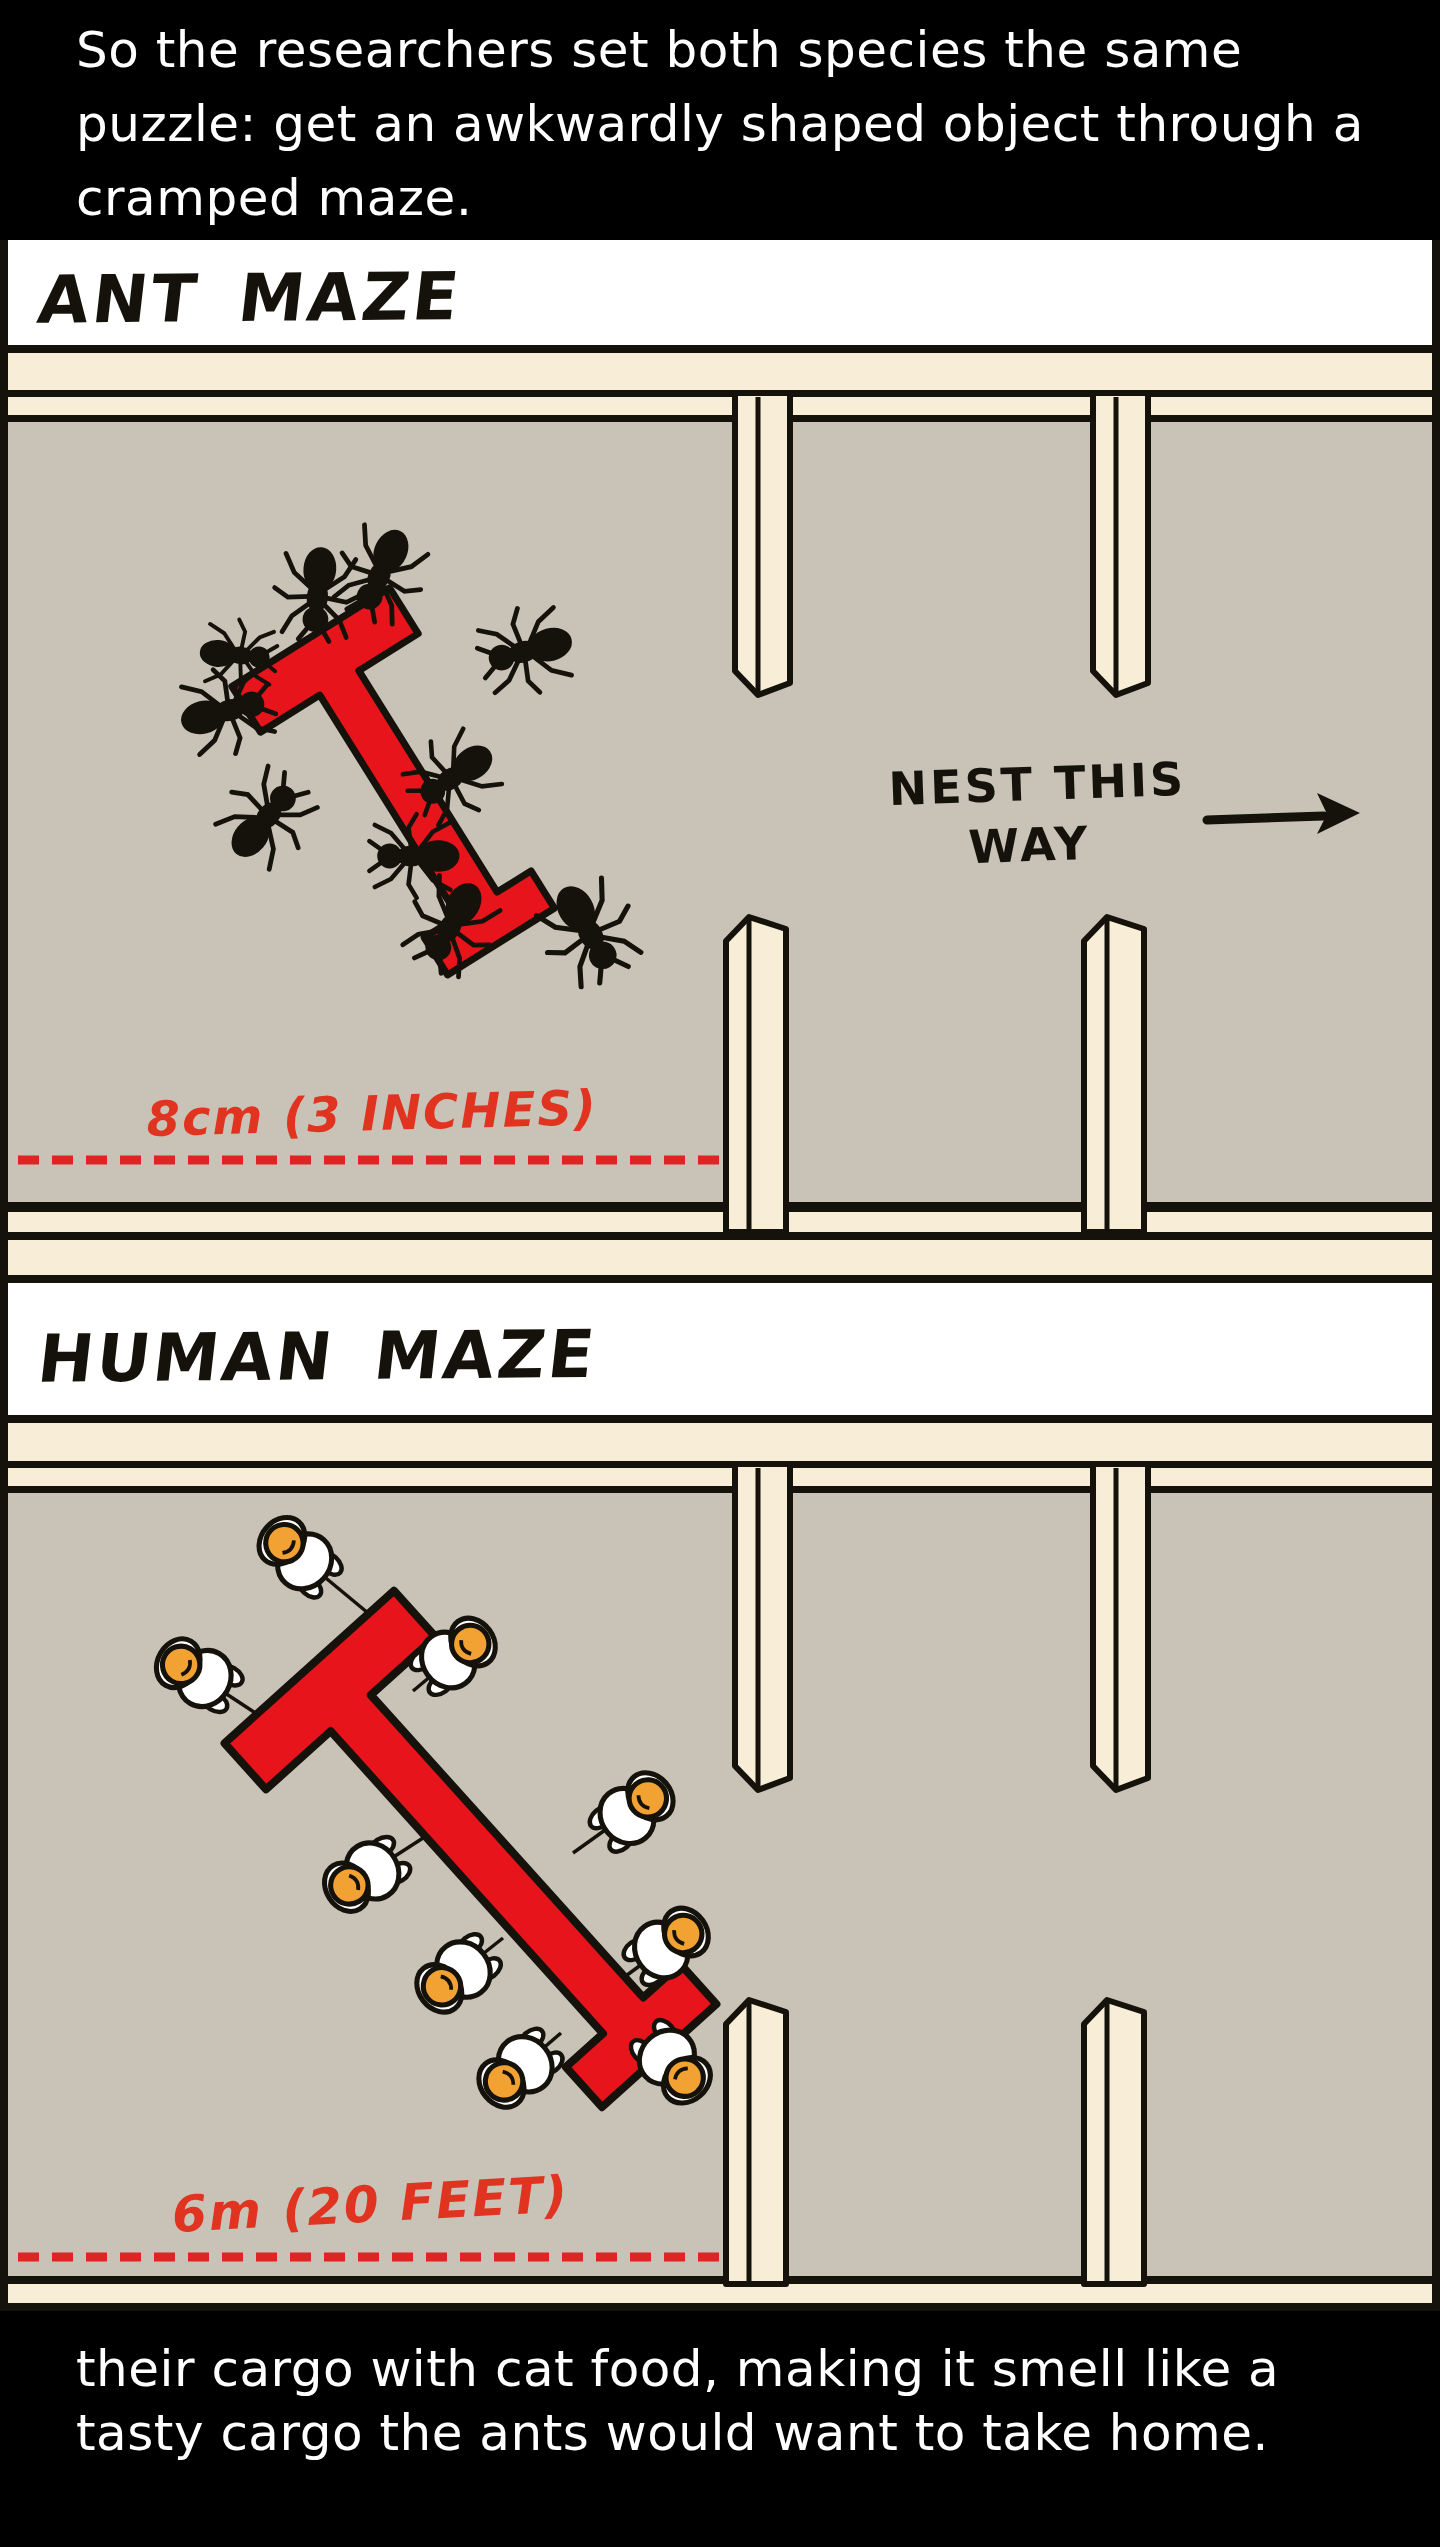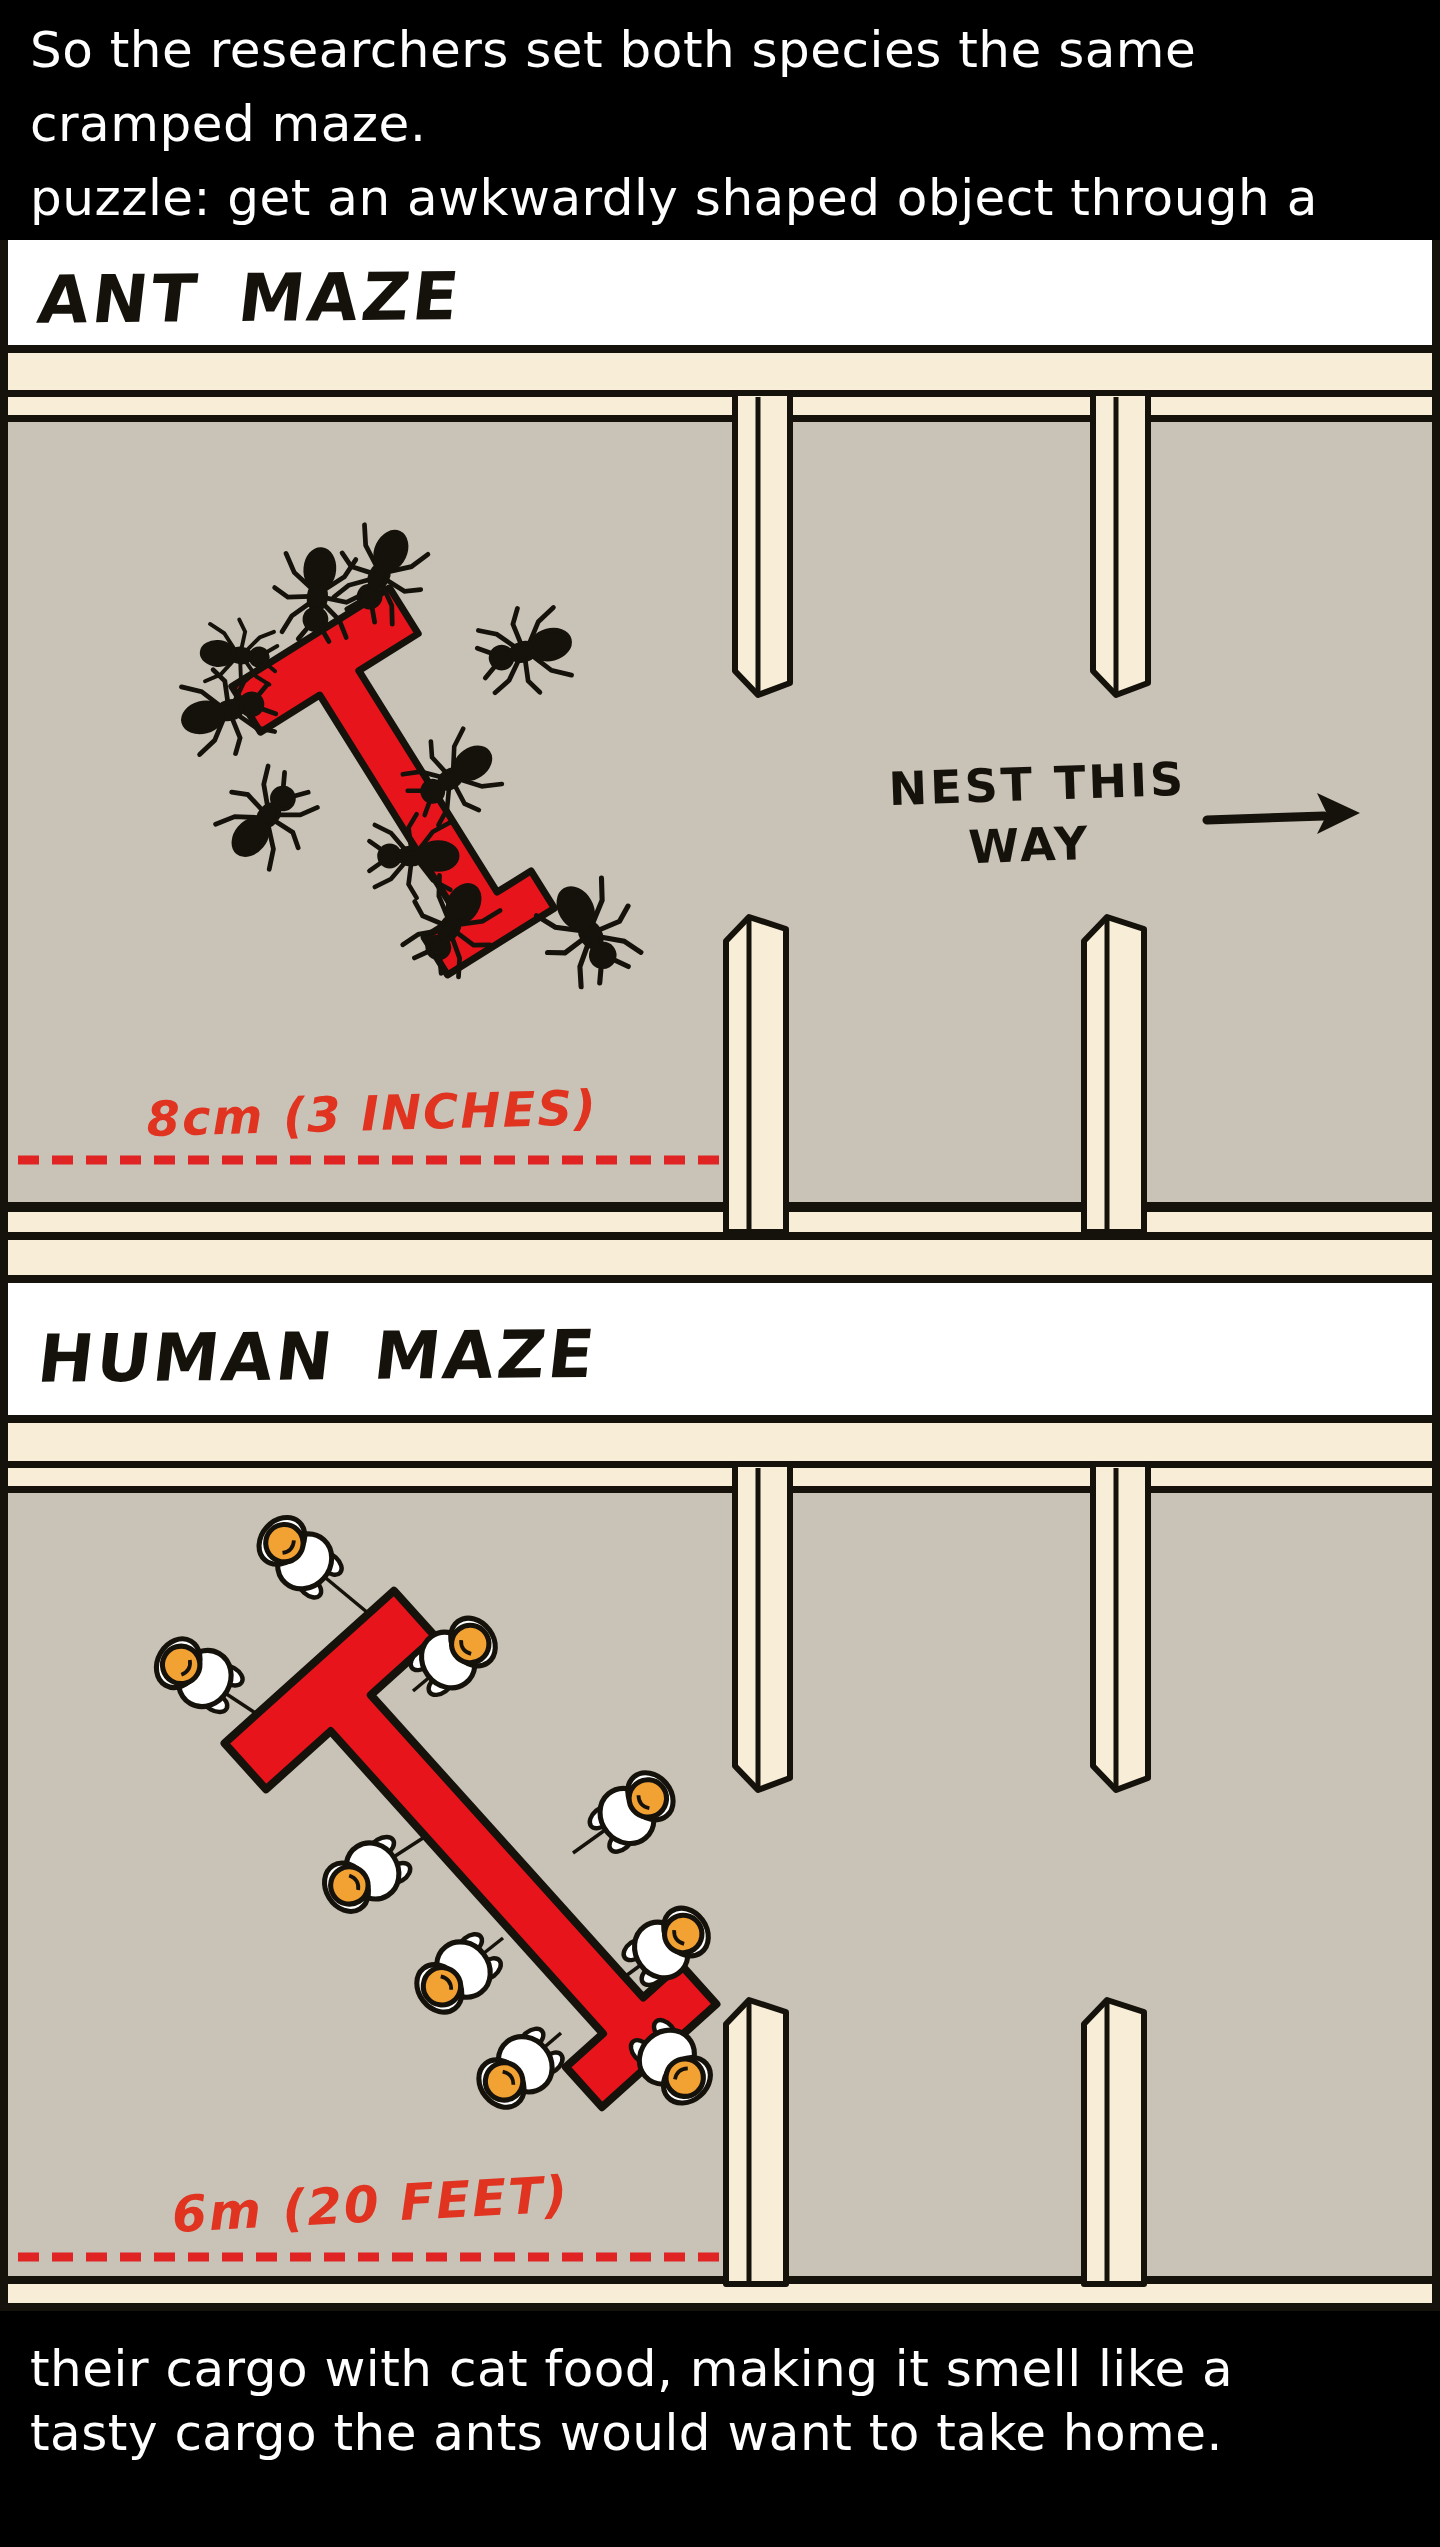--- a/index.html
+++ b/index.html
@@ -1,20 +1,20 @@
 <!DOCTYPE html>
 <html><head>
 <meta charset="utf-8">
 <style>
   html,body{margin:0;padding:0;background:#000;}
   #comic{position:relative;width:1440px;height:2547px;background:#000;overflow:hidden;
          font-family:"DejaVu Sans",sans-serif;}
   .band{position:absolute;left:0;width:1440px;background:#000;color:#fff;}
   .band .cap-line{font-size:50px;line-height:71px;font-weight:500;letter-spacing:0.5px;
-                  padding-left:30px;white-space:nowrap;}
+                  padding-left:30px;white-space:nowrap;margin-left:46px;}
   #band-top{top:0;height:240px;padding-top:0;}
   #band-top .cap-line{padding-top:3px;}
   #band-bottom{top:2311px;height:236px;}
   #band-bottom .cap-line{line-height:64px;}
   #band-bottom .pad{height:26px;}
   #band-top .pad{height:12px;}
   .panel{position:absolute;left:0;width:1440px;box-sizing:border-box;
          border-left:8px solid #15120c;border-right:8px solid #15120c;border-bottom:8px solid #15120c;
          background:#c9c2b7;}
   #panel-ant{top:240px;height:1043px;}
@@ -30,22 +30,22 @@
   .maze-svg{background:#c9c2b7;}
 </style>
 </head>
 <body>
 
 <div id="comic">
 
   <div class="band" id="band-top">
     <div class="pad"></div>
     <div class="cap-line">So the researchers set both species the same</div>
+    <div class="cap-line">puzzle: get an awkwardly shaped object through a</div>
     <div class="cap-line">cramped maze.</div>
-    <div class="cap-line">puzzle: get an awkwardly shaped object through a</div>
   </div>
 
   <div class="panel" id="panel-ant">
     <div class="title-strip">
       <h2>ANT MAZE</h2>
     </div>
     <svg class="maze-svg" width="1424" height="922" viewBox="0 0 1424 922">
       <defs>
         <g id="ant" stroke="#15120c" stroke-width="3.4" stroke-linecap="round" fill="none">
           <path d="M-4,-9 L-17,-20 L-23,-32"></path>

